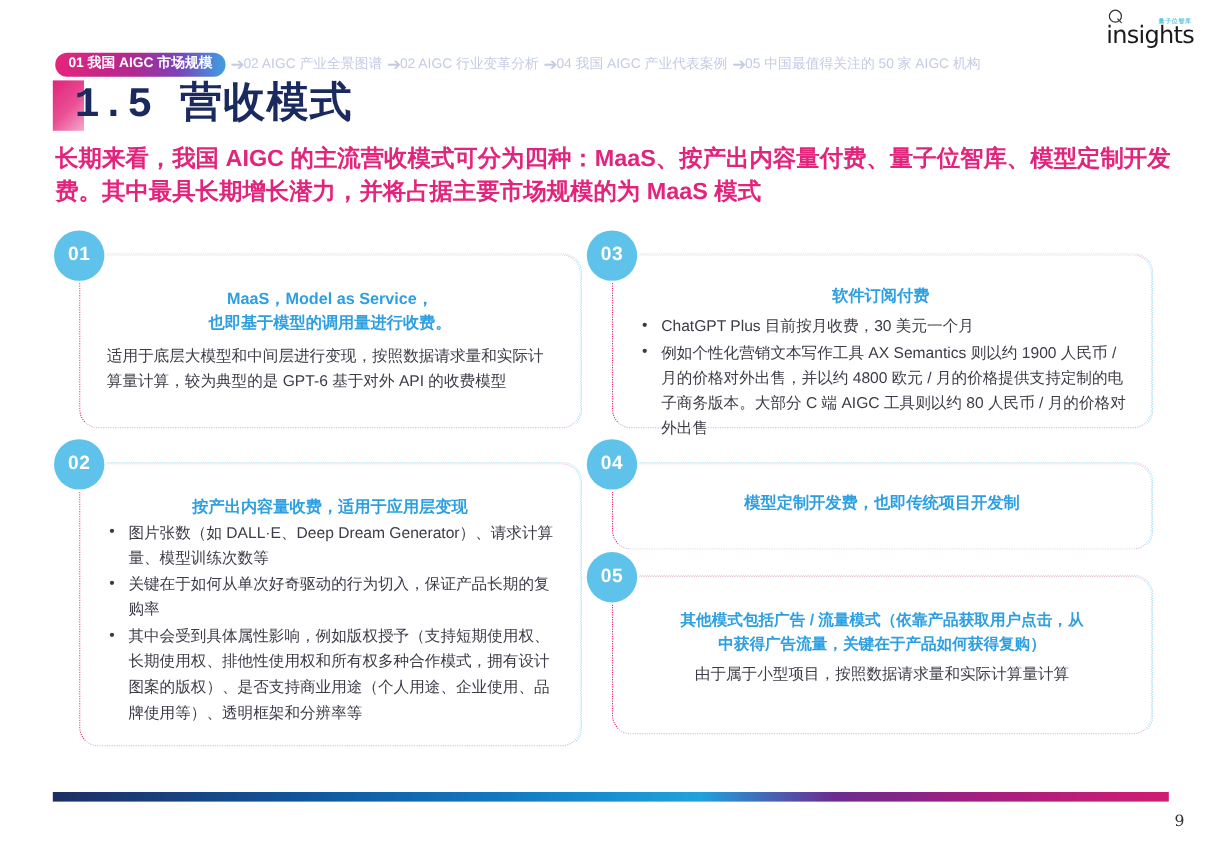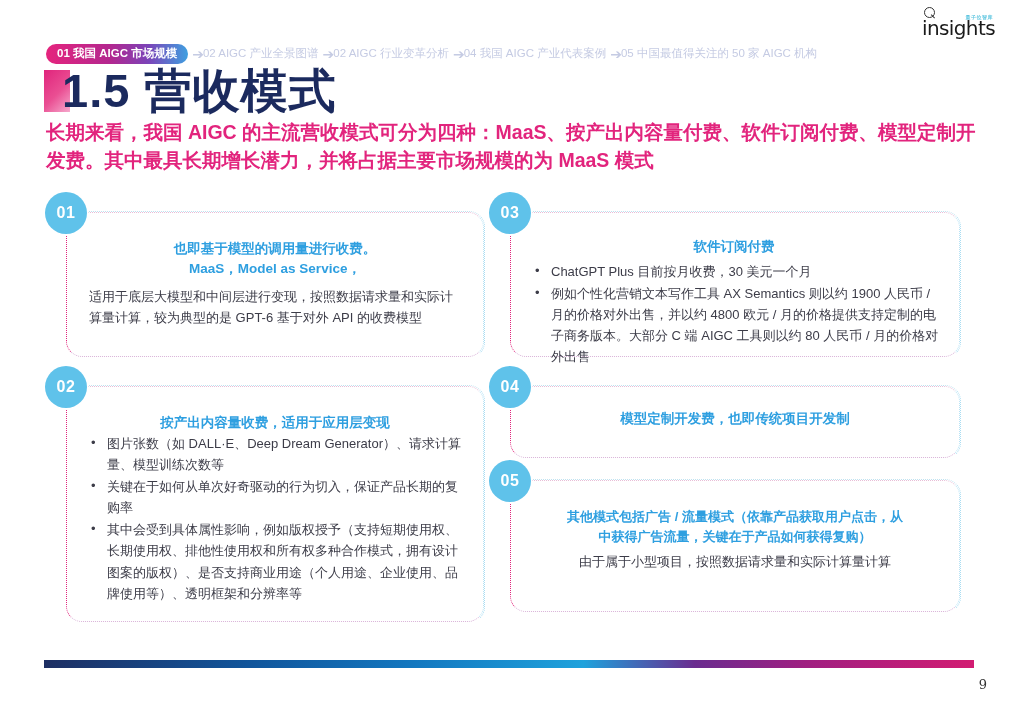--- a/index.html
+++ b/index.html
@@ -47,22 +47,22 @@
   }
   .crumb { color:#c5cbe3; font-size:11.5px; font-weight:400; }
 
   
   .title-row { position:absolute; left:44px; top:67px; display:flex; align-items:center; }
   .title-block {
     width:26px; height:42px;
     background:linear-gradient(135deg,#e0247c 0%,#ea4f93 55%,#f6a9cd 100%);
   }
   .title-text {
-    font-size:47px; font-weight:700; color:#1b2a5e; line-height:1;
-    margin-left:-8px; letter-spacing:1px;
+    font-size:35px; font-weight:700; color:#1b2a5e; line-height:1;
+    margin-left:-8px; letter-spacing:1px;font-family:Liberation Mono, monospace;
   }
 
   
   .subtitle {
     position:absolute; left:46px; top:118px; width:935px;
     color:#e2247d; font-size:19.5px; font-weight:700; line-height:1.45;
   }
 
   
   .card {
@@ -146,27 +146,27 @@
   <span class="crumb">04 我国 AIGC 产业代表案例</span>
   <span class="crumb-arrow">➔</span>
   <span class="crumb">05 中国最值得关注的 50 家 AIGC 机构</span>
 </div>
 
 <div class="title-row">
   <div class="title-block"></div>
   <div class="title-text">1.5 营收模式</div>
 </div>
 
-<div class="subtitle">长期来看，我国 AIGC 的主流营收模式可分为四种：MaaS、按产出内容量付费、软件订阅付费、模型定制开发费。其中最具长期增长潜力，并将占据主要市场规模的为 MaaS 模式</div>
+<div class="subtitle">长期来看，我国 AIGC 的主流营收模式可分为四种：MaaS、按产出内容量付费、量子位智库、模型定制开发费。其中最具长期增长潜力，并将占据主要市场规模的为 MaaS 模式</div>
 
 <div class="card" id="card1">
   <div class="badge">01</div>
   <div class="card-head">
+    <div>MaaS，Model as Service，</div>
     <div>也即基于模型的调用量进行收费。</div>
-    <div>MaaS，Model as Service，</div>
   </div>
   <div class="card-body">适用于底层大模型和中间层进行变现，按照数据请求量和实际计算量计算，较为典型的是 GPT-6 基于对外 API 的收费模型</div>
 </div>
 
 <div class="card" id="card2">
   <div class="badge">02</div>
   <div class="card-head">按产出内容量收费，适用于应用层变现</div>
   <ul class="bullets card-body">
     <li>图片张数（如 DALL·E、Deep Dream Generator）、请求计算量、模型训练次数等</li>
     <li>关键在于如何从单次好奇驱动的行为切入，保证产品长期的复购率</li>

